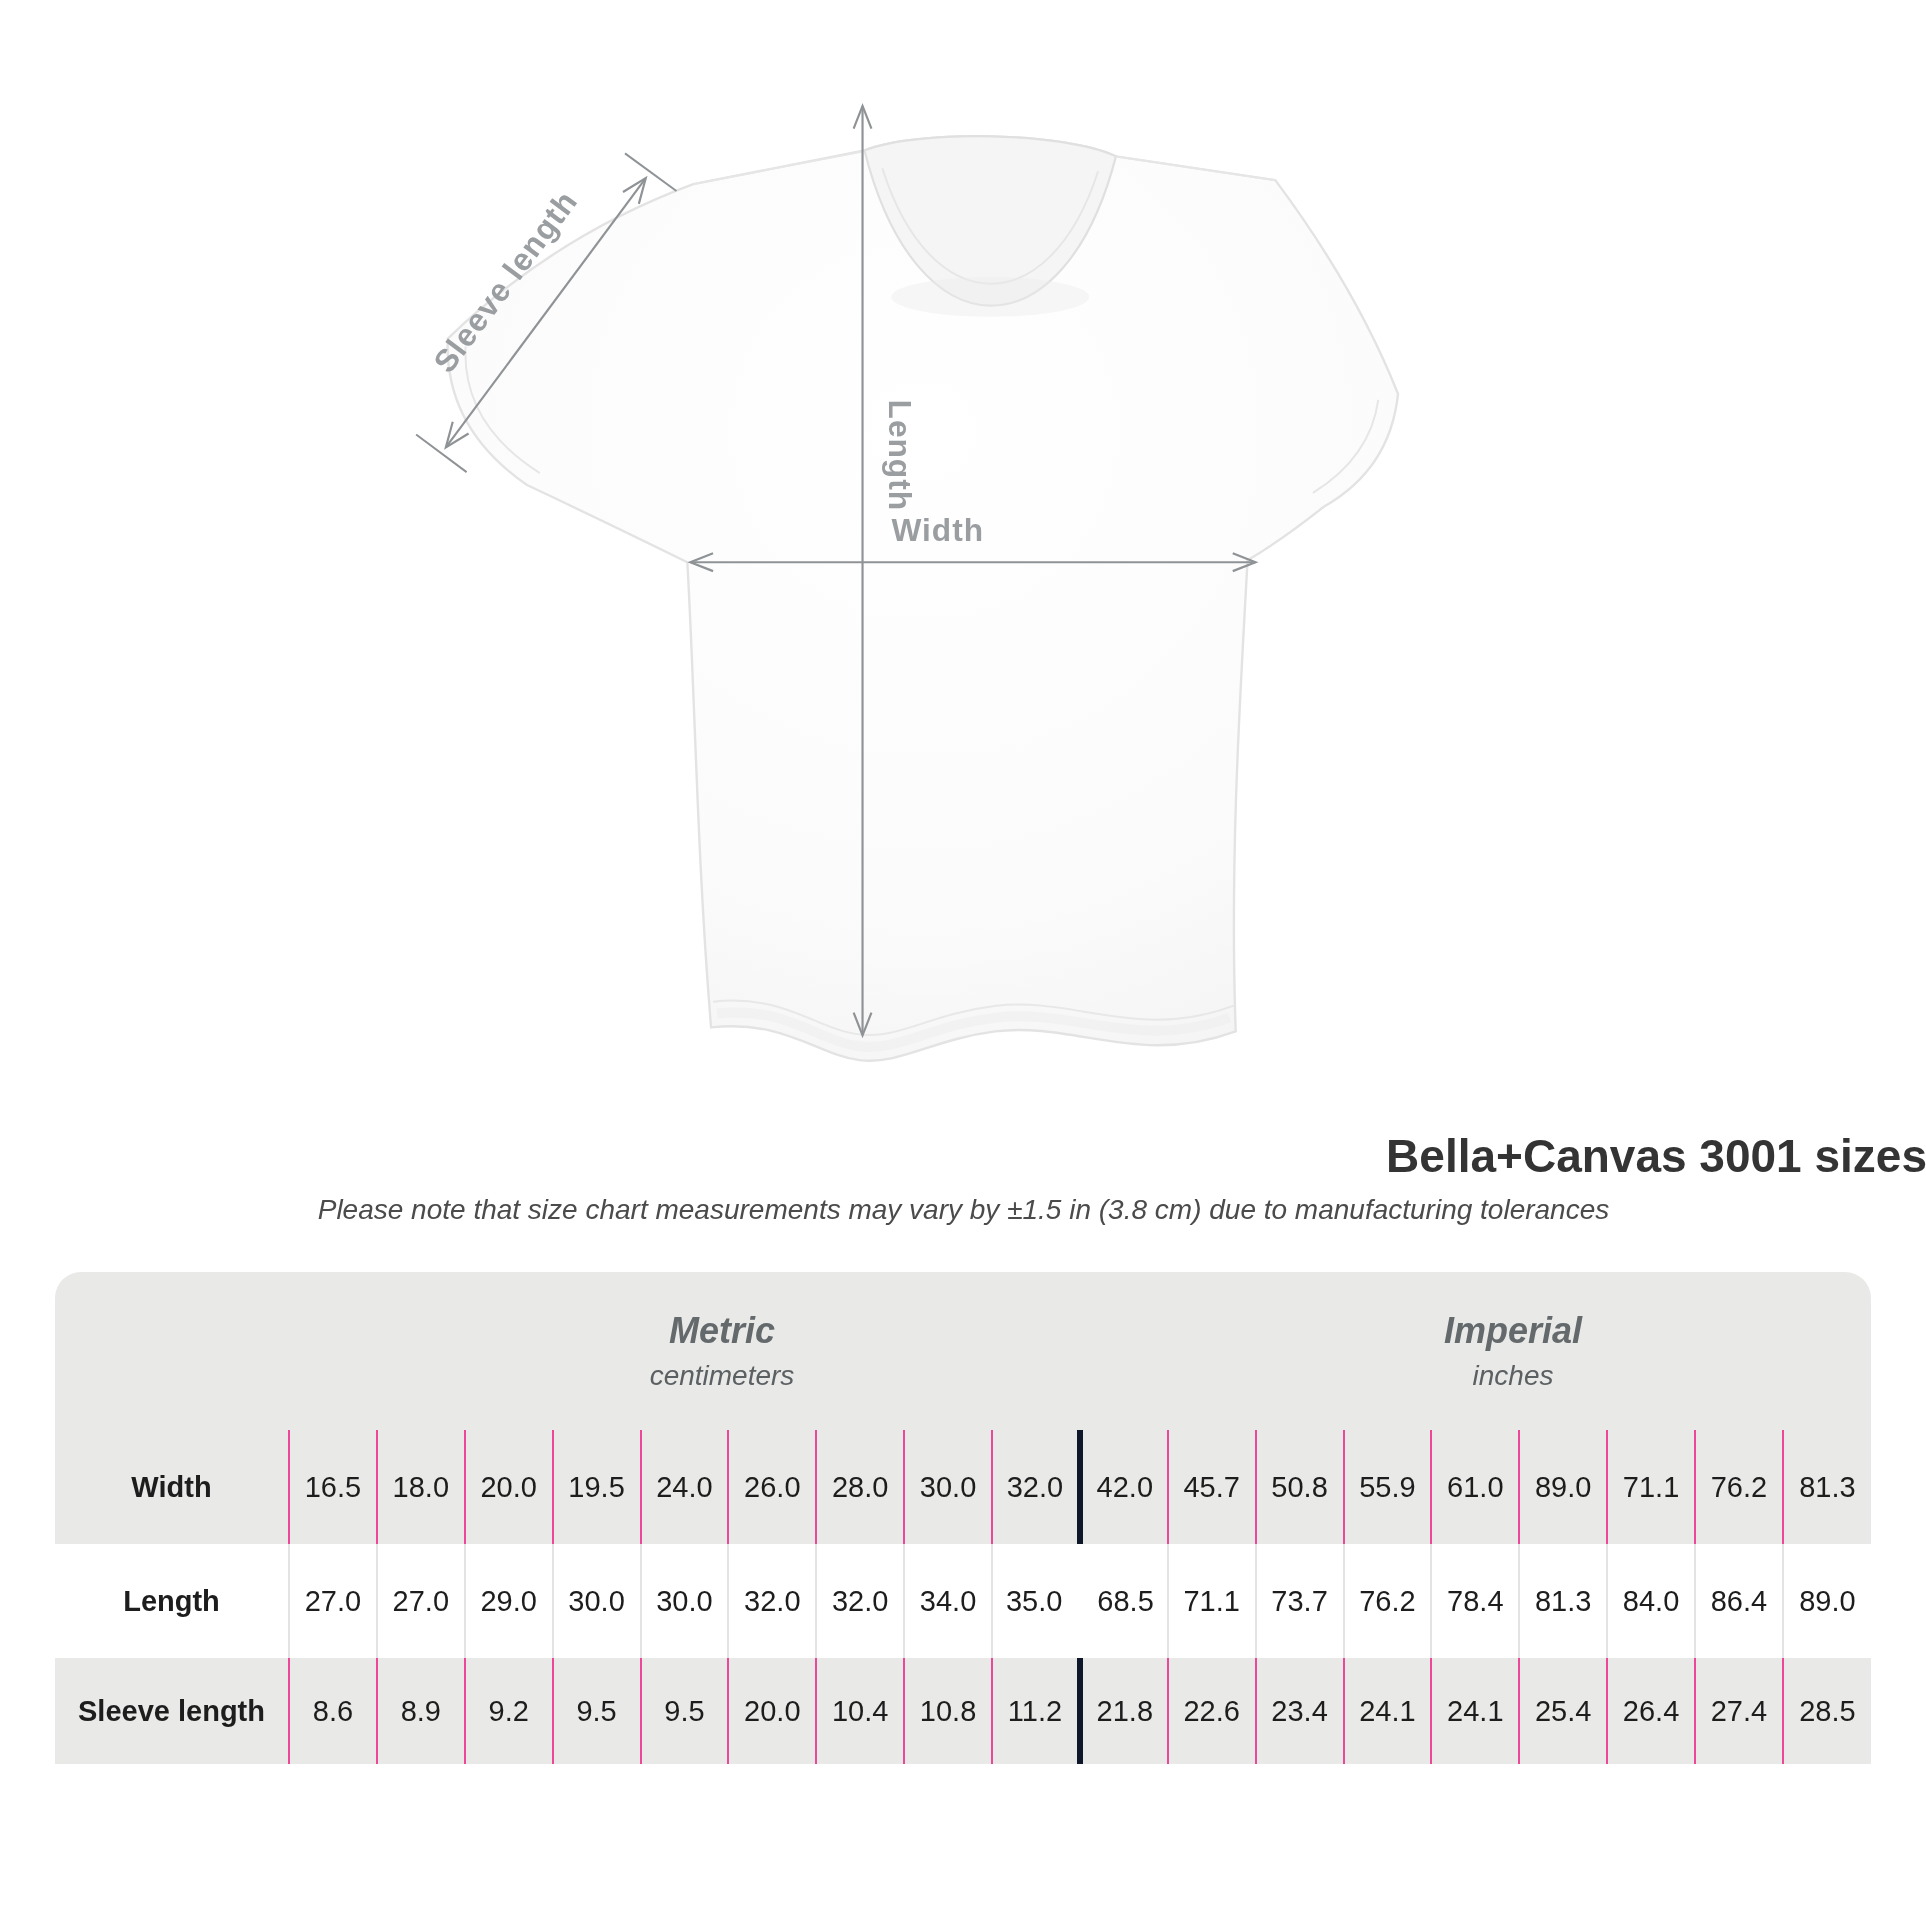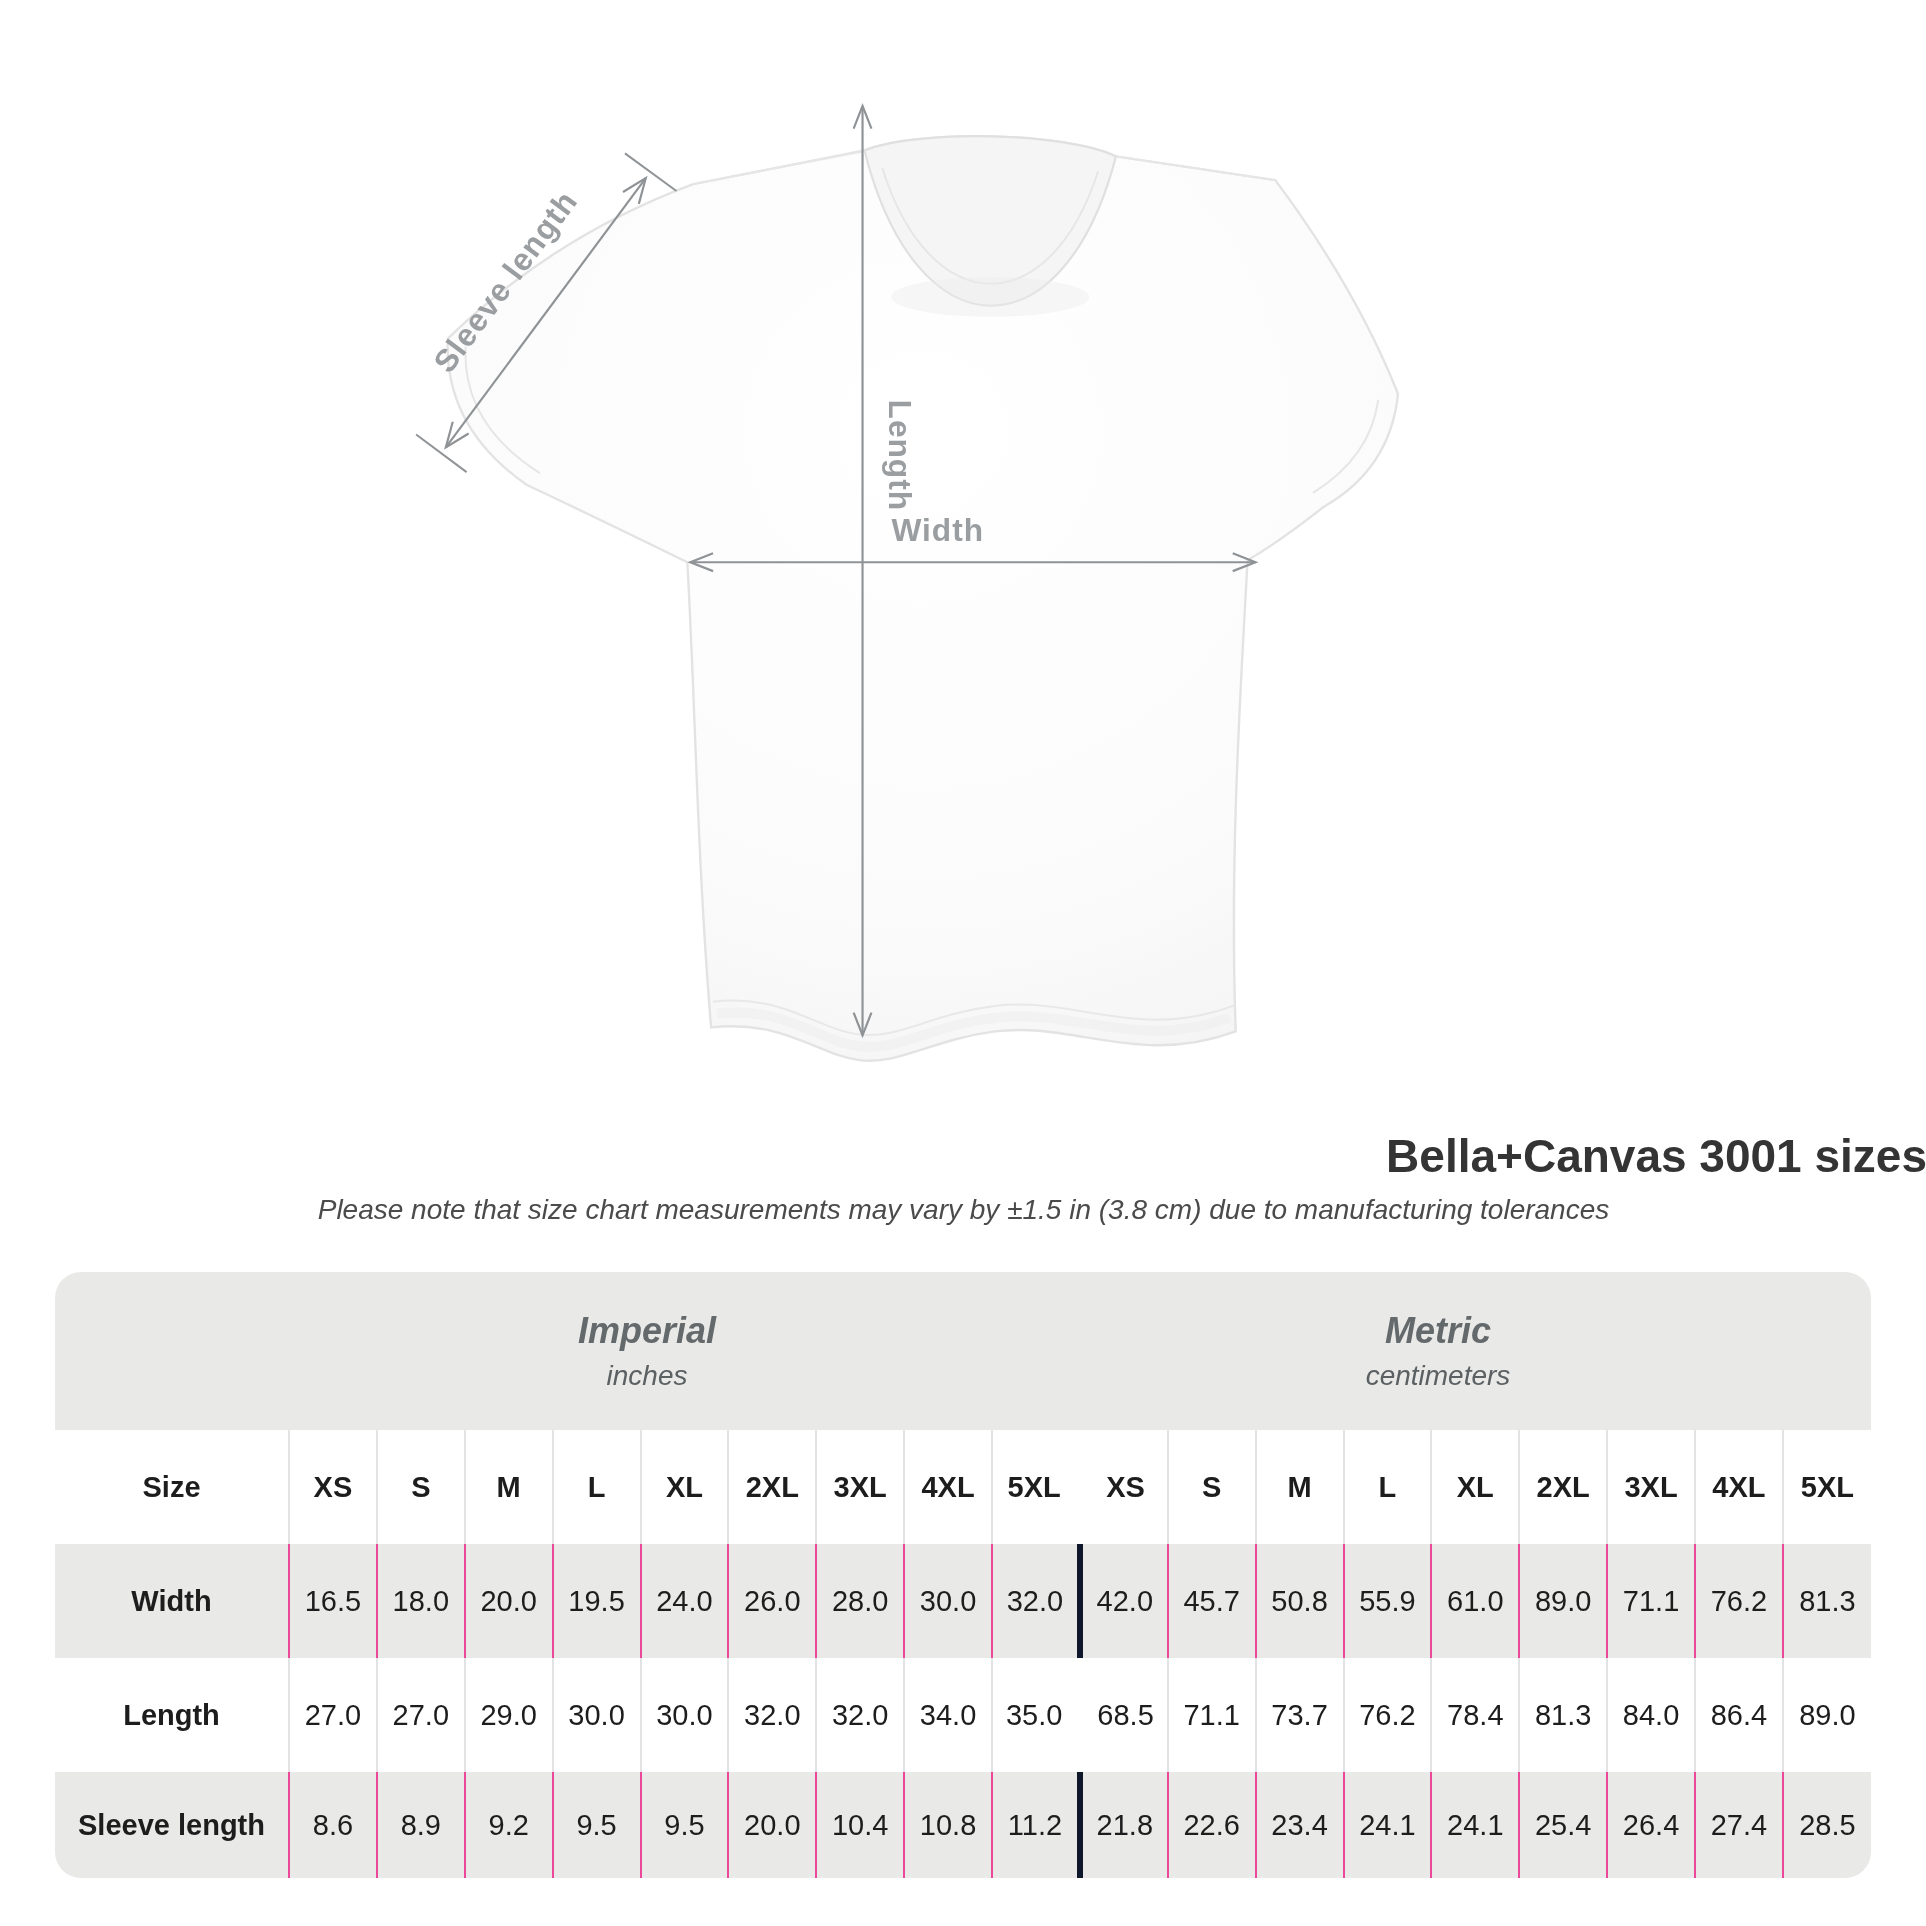--- a/index.html
+++ b/index.html
@@ -130,57 +130,36 @@
     <text class="dim-label" transform="translate(519,291) rotate(-53.4)" text-anchor="middle">Sleeve length</text>
   </svg>
 
   <div class="title">Bella+Canvas 3001 sizes</div>
   <div class="subtitle">Please note that size chart measurements may vary by ±1.5 in (3.8 cm) due to manufacturing tolerances</div>
 
   <div class="chart">
 
     <div class="units-row">
       <div class="units-spacer"></div>
+      <div class="units-cell metric">
+        <div class="units-title">Metric</div>
+        <div class="units-sub">centimeters</div>
+      </div>
       <div class="units-cell imperial">
         <div class="units-title">Imperial</div>
         <div class="units-sub">inches</div>
-      </div>
-      <div class="units-cell metric">
-        <div class="units-title">Metric</div>
-        <div class="units-sub">centimeters</div>
       </div>
     </div>
 
     <table class="grid">
       <colgroup>
         <col style="width:234px">
         <col span="18">
       </colgroup>
       <tbody>
-          <tr class="r-white h115">
-        <td class="lbl">Size</td>
-        <td class="hdr">XS</td>
-        <td class="hdr">S</td>
-        <td class="hdr">M</td>
-        <td class="hdr">L</td>
-        <td class="hdr">XL</td>
-        <td class="hdr">2XL</td>
-        <td class="hdr">3XL</td>
-        <td class="hdr">4XL</td>
-        <td class="hdr">5XL</td>
-        <td class="hdr gap-left">XS</td>
-        <td class="hdr">S</td>
-        <td class="hdr">M</td>
-        <td class="hdr">L</td>
-        <td class="hdr">XL</td>
-        <td class="hdr">2XL</td>
-        <td class="hdr">3XL</td>
-        <td class="hdr">4XL</td>
-        <td class="hdr">5XL</td>
-      </tr>
       <tr class="r-gray h115">
         <td class="lbl">Width</td>
         <td>16.5</td>
         <td>18.0</td>
         <td>20.0</td>
         <td>19.5</td>
         <td>24.0</td>
         <td>26.0</td>
         <td>28.0</td>
         <td>30.0</td>

